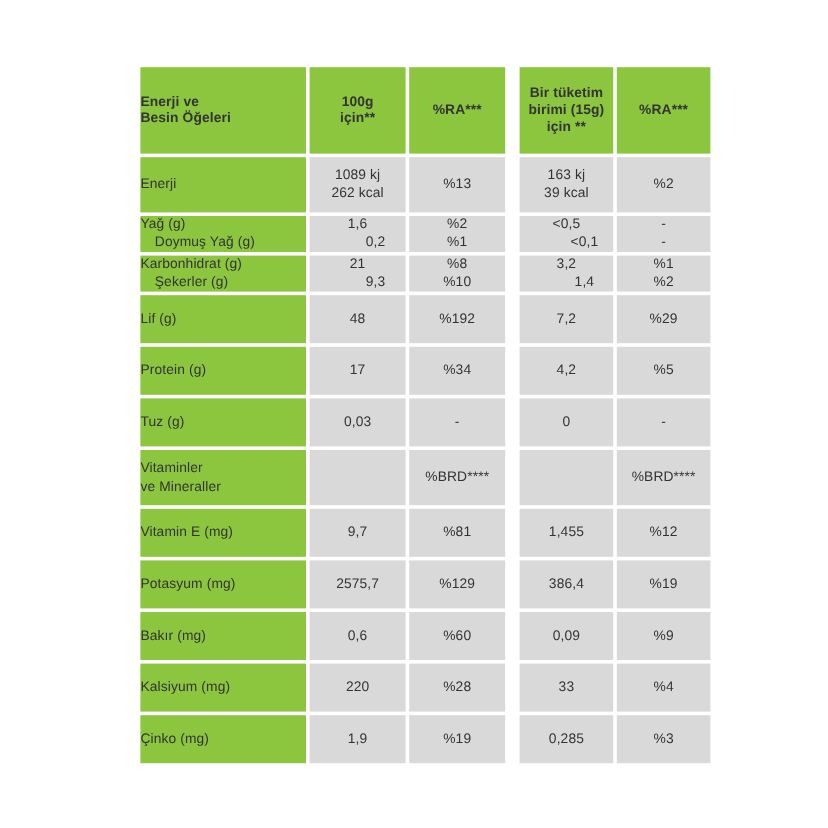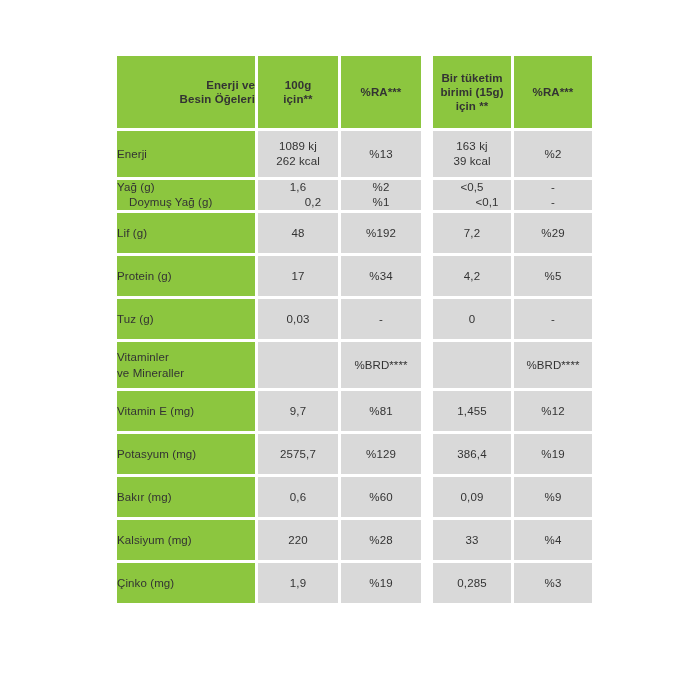--- a/index.html
+++ b/index.html
@@ -51,21 +51,21 @@
   .hd-cell {
     background: #8cc63f;
     color: #2f2f2f;
     font-weight: bold;
     font-size: 11.5px;
     height: 72px;
     line-height: 14px;
   }
   .hd-label {
     padding-left: 12px;
-    text-align: right;
+    text-align: left;
   }
   .hd-col {
     text-align: center;
     padding: 0 4px;
   }
   .gap-cell {
     background: #ffffff;
   }
 
   
@@ -172,20 +172,43 @@
         <td class="vl">
           <div>&lt;0,5</div>
           <div class="sub">&lt;0,1</div>
         </td>
         <td class="vl">
           <div>-</div>
           <div>-</div>
         </td>
       </tr>
 
+      <tr class="r-two">
+        <td class="lb">
+          <span>Karbonhidrat (g)</span>
+          <span class="sub">Şekerler (g)</span>
+        </td>
+        <td class="vl">
+          <div>21</div>
+          <div class="sub">9,3</div>
+        </td>
+        <td class="vl">
+          <div>%8</div>
+          <div>%10</div>
+        </td>
+        <td class="gap-cell"></td>
+        <td class="vl">
+          <div>3,2</div>
+          <div class="sub">1,4</div>
+        </td>
+        <td class="vl">
+          <div>%1</div>
+          <div>%2</div>
+        </td>
+      </tr>
 
       <tr class="r-one">
         <td class="lb">Lif (g)</td>
         <td class="vl">48</td>
         <td class="vl">%192</td>
         <td class="gap-cell"></td>
         <td class="vl">7,2</td>
         <td class="vl">%29</td>
       </tr>
 

